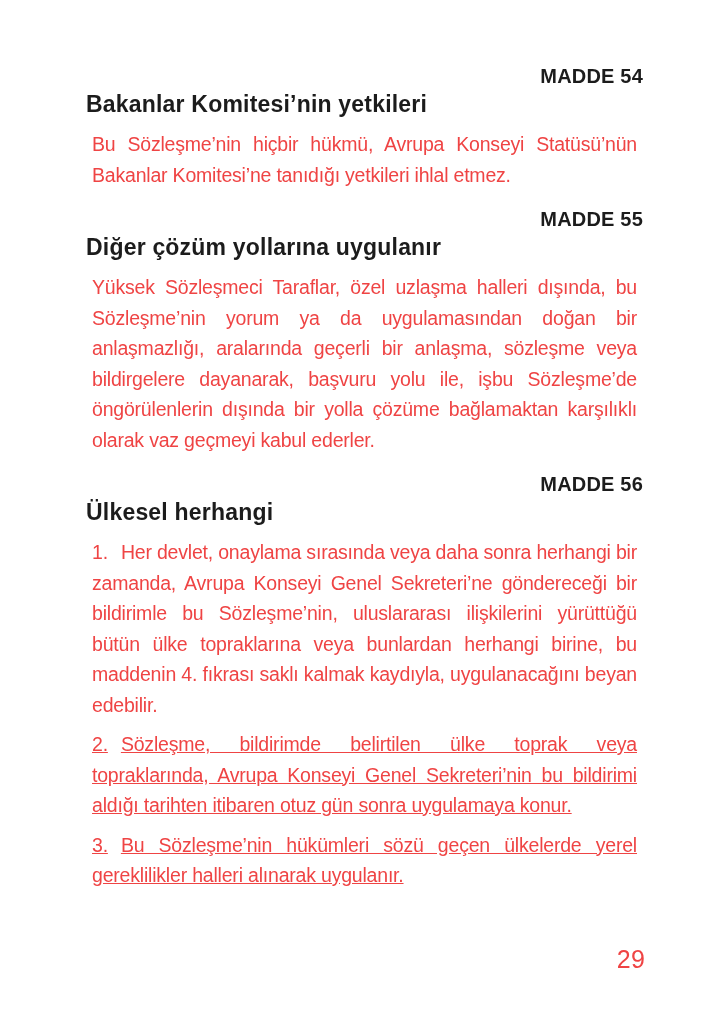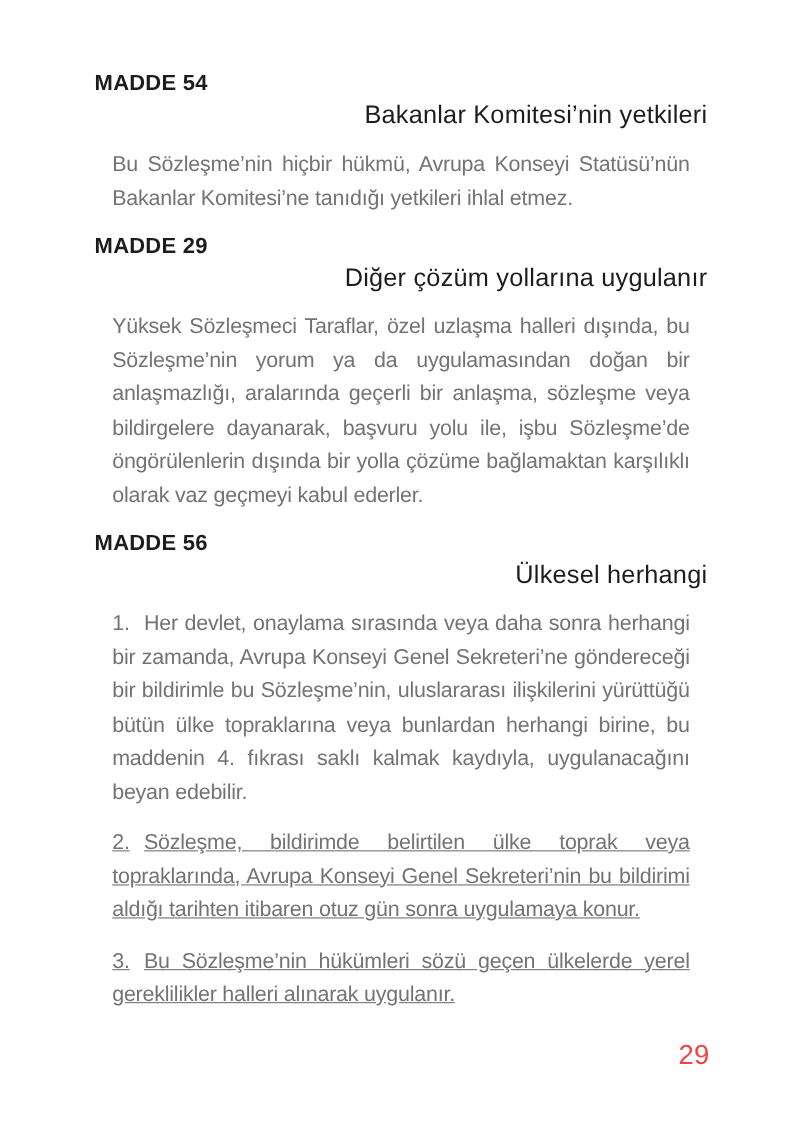--- a/index.html
+++ b/index.html
@@ -23,40 +23,40 @@
   }
   .article + .article {
     margin-top: 17px;
   }
   .article-heading {
     margin: 0;
     font-family: "Liberation Sans", sans-serif;
     font-size: 20px;
     line-height: 25px;
     font-weight: 700;
-    text-align: left;
+    text-align: right;
     color: #1c1c1c;
     letter-spacing: 0.2px;
   }
   .article-subheading {
     margin: 1px 0 11px 0;
     font-family: "Liberation Sans", sans-serif;
     font-size: 23px;
     line-height: 28px;
-    font-weight: 400;
-    text-align: right;
+    font-weight: 700;
+    text-align: left;
     color: #1c1c1c;
     letter-spacing: 0.2px;
   }
   .article-body p.body-paragraph {
-    margin: 16px;
+    margin: 6px;
     font-size: 19.5px;
     line-height: 30.5px;
     letter-spacing: -0.2px;
-    color: #737373;
+    color: #ef4444;
     text-align: justify;
     text-justify: inter-word;
   }
   .article-body p.body-paragraph + p.body-paragraph {
     margin-top: 9px;
     text-decoration: underline;
   }
   .para-number {
     margin-right: 13px;
   }
@@ -81,21 +81,21 @@
   <main class="content" id="articles-root">
   <section class="article">
     <h2 class="article-heading">MADDE 54</h2>
     <h3 class="article-subheading">Bakanlar Komitesi’nin yetkileri</h3>
     <div class="article-body">
   <p class="body-paragraph"><span class="para-text">Bu Sözleşme’nin hiçbir hükmü, Avrupa Konseyi Statüsü’nün Bakanlar Komitesi’ne tanıdığı yetkileri ihlal etmez.</span></p>
 </div>
   </section>
 
   <section class="article">
-    <h2 class="article-heading">MADDE 29</h2>
+    <h2 class="article-heading">MADDE 55</h2>
     <h3 class="article-subheading">Diğer çözüm yollarına uygulanır</h3>
     <div class="article-body">
   <p class="body-paragraph"><span class="para-text">Yüksek Sözleşmeci Taraflar, özel uzlaşma halleri dışında, bu Sözleşme’nin yorum ya da uygulamasından doğan bir anlaşmazlığı, aralarında geçerli bir anlaşma, sözleşme veya bildirgelere dayanarak, başvuru yolu ile, işbu Sözleşme’de öngörülenlerin dışında bir yolla çözüme bağlamaktan karşılıklı olarak vaz geçmeyi kabul ederler.</span></p>
 </div>
   </section>
 
   <section class="article">
     <h2 class="article-heading">MADDE 56</h2>
     <h3 class="article-subheading">Ülkesel herhangi</h3>
     <div class="article-body">

